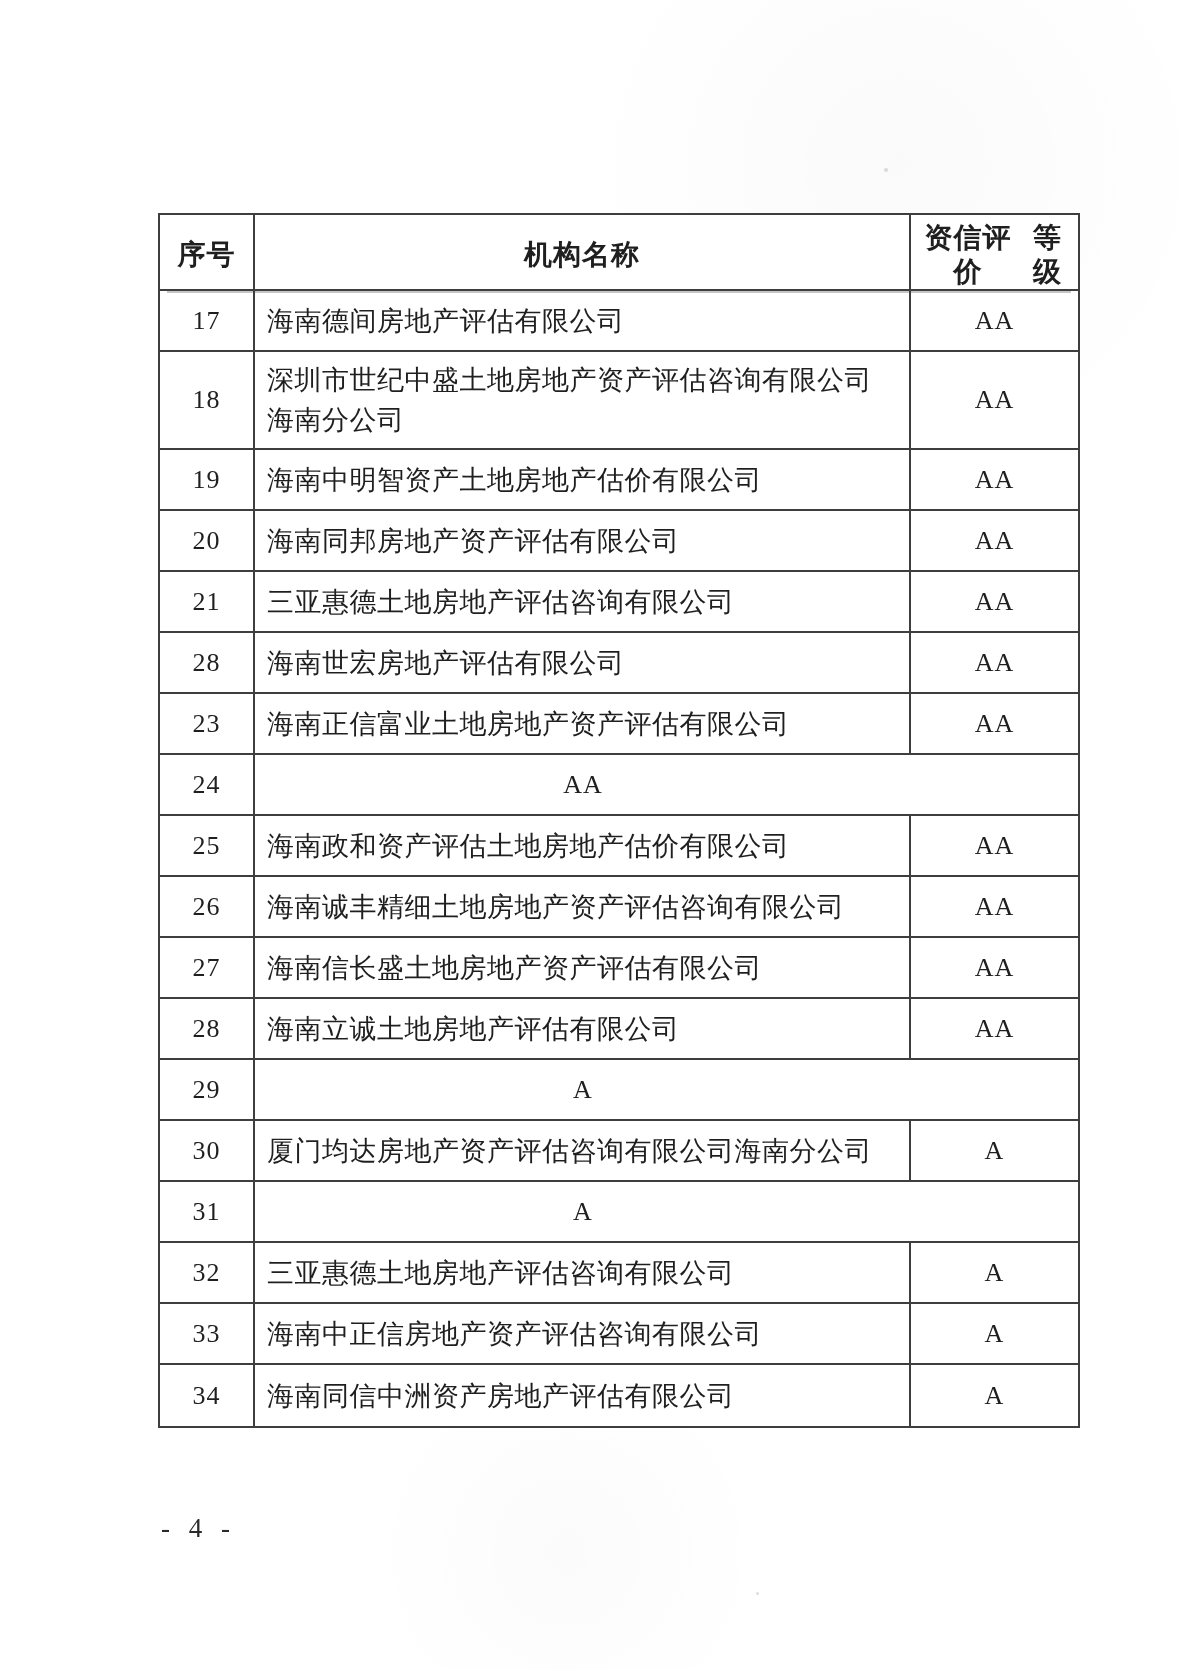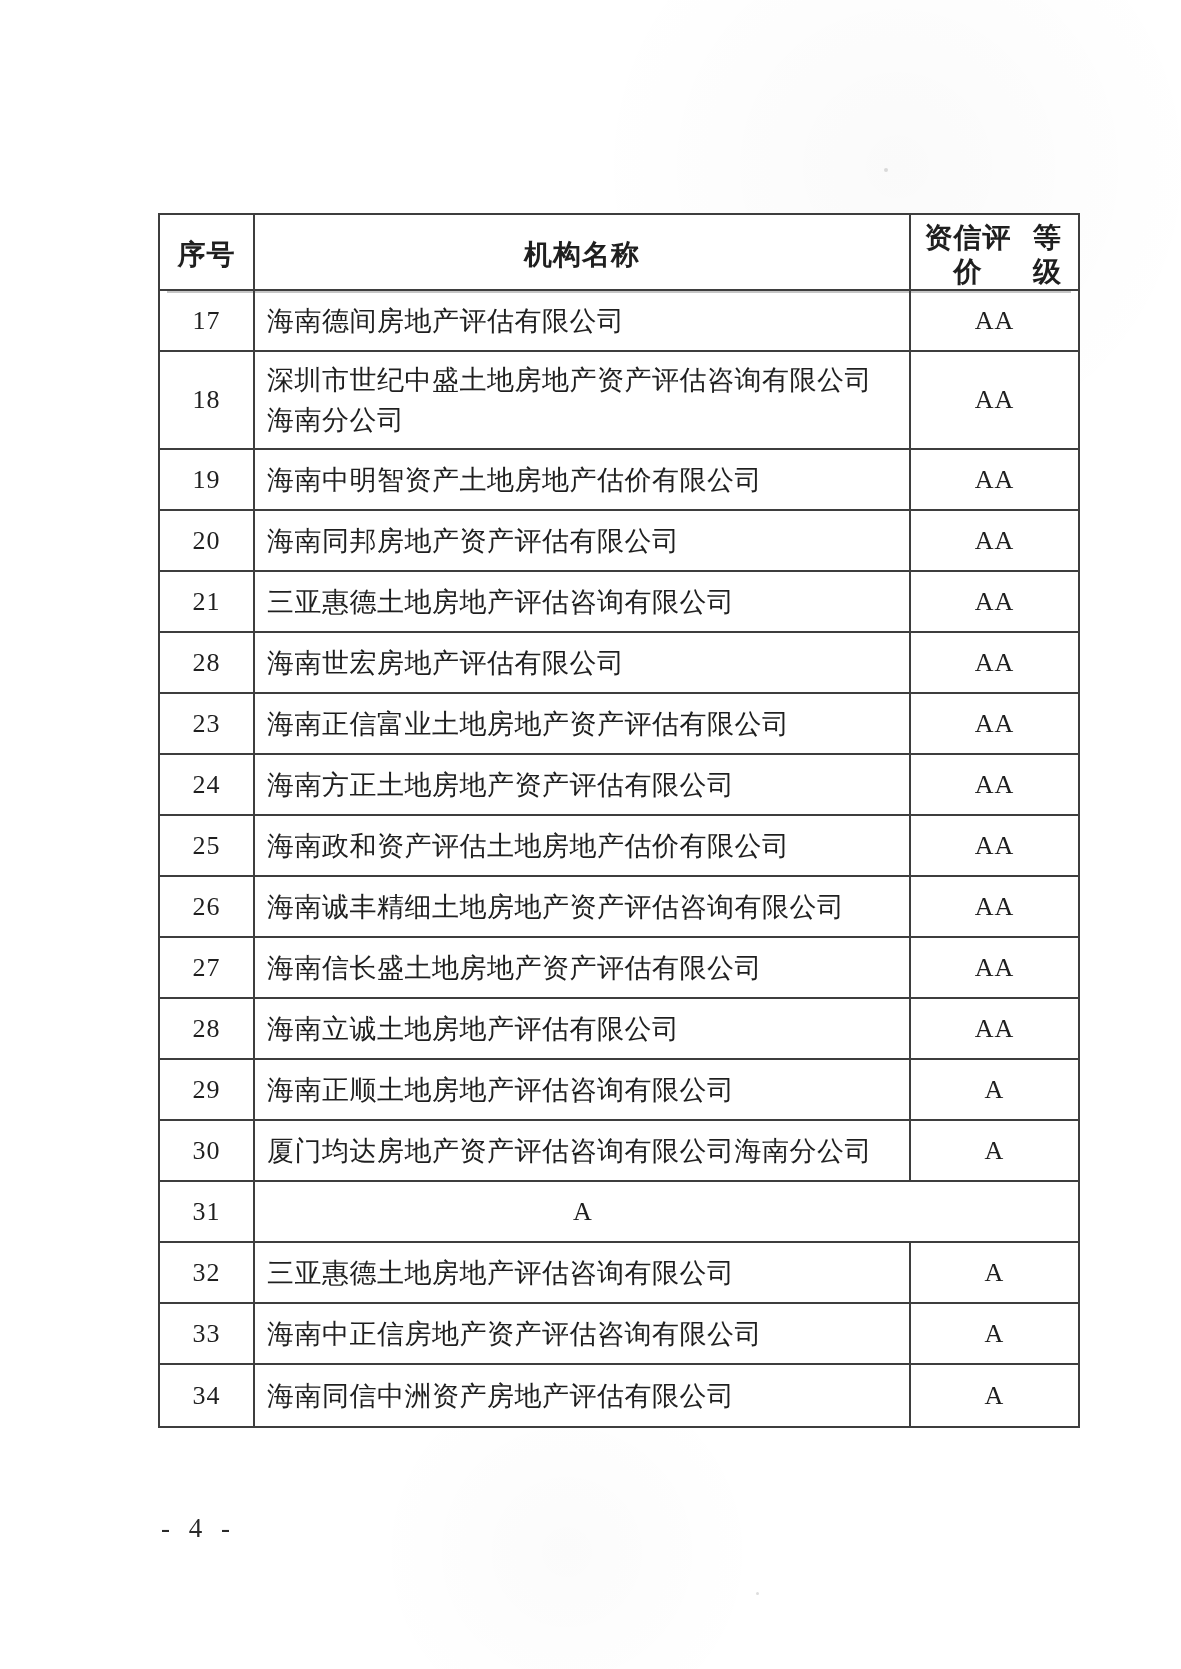--- a/index.html
+++ b/index.html
@@ -136,21 +136,20 @@
   </div>
 
   <div class="trow">
     <div class="cell cell-index">23</div>
     <div class="cell cell-name">海南正信富业土地房地产资产评估有限公司</div>
     <div class="cell cell-rating">AA</div>
   </div>
 
   <div class="trow">
     <div class="cell cell-index">24</div>
-    <div class="cell cell-name">海南方正土地房地产资产评估有限公司</div>
     <div class="cell cell-rating">AA</div>
   </div>
 
   <div class="trow">
     <div class="cell cell-index">25</div>
     <div class="cell cell-name">海南政和资产评估土地房地产估价有限公司</div>
     <div class="cell cell-rating">AA</div>
   </div>
 
   <div class="trow">
@@ -166,21 +165,20 @@
   </div>
 
   <div class="trow">
     <div class="cell cell-index">28</div>
     <div class="cell cell-name">海南立诚土地房地产评估有限公司</div>
     <div class="cell cell-rating">AA</div>
   </div>
 
   <div class="trow">
     <div class="cell cell-index">29</div>
-    <div class="cell cell-name">海南正顺土地房地产评估咨询有限公司</div>
     <div class="cell cell-rating">A</div>
   </div>
 
   <div class="trow">
     <div class="cell cell-index">30</div>
     <div class="cell cell-name">厦门均达房地产资产评估咨询有限公司海南分公司</div>
     <div class="cell cell-rating">A</div>
   </div>
 
   <div class="trow">

